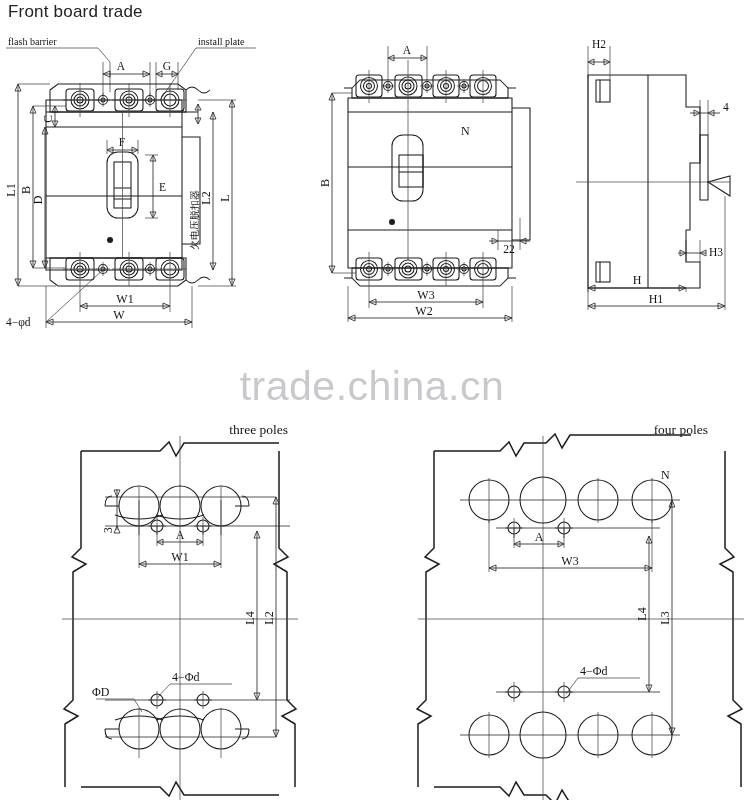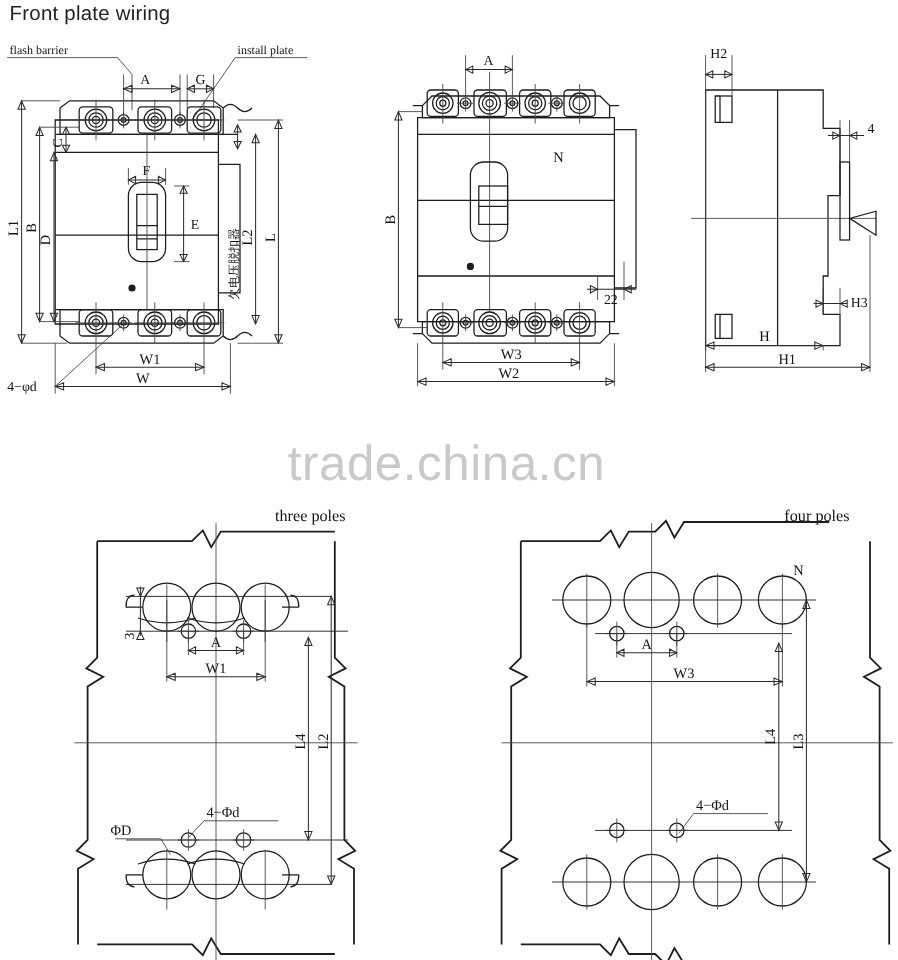--- a/index.html
+++ b/index.html
@@ -33,21 +33,21 @@
   .t-s{font-size:10px;}
   .t-lbl{font-size:12px;}
   .t-cap{font-size:13.5px;}
   .t-cn{font-family:"DejaVu Sans",sans-serif;font-size:10px;}
 </style>
 </head>
 <body>
 
 <div id="root">
 
-  <div class="page-title">Front plate wiring</div>
+  <div class="page-title">Front board trade</div>
 
   <div class="wm">trade.china.cn</div>
 
   <svg class="sheet" viewBox="0 0 748 800">
 
     <g>
 
       <g>
         <path class="ext" d="M6 48 H98"></path>
         <path class="ext" d="M98 48 L110 62 L110 92"></path>

